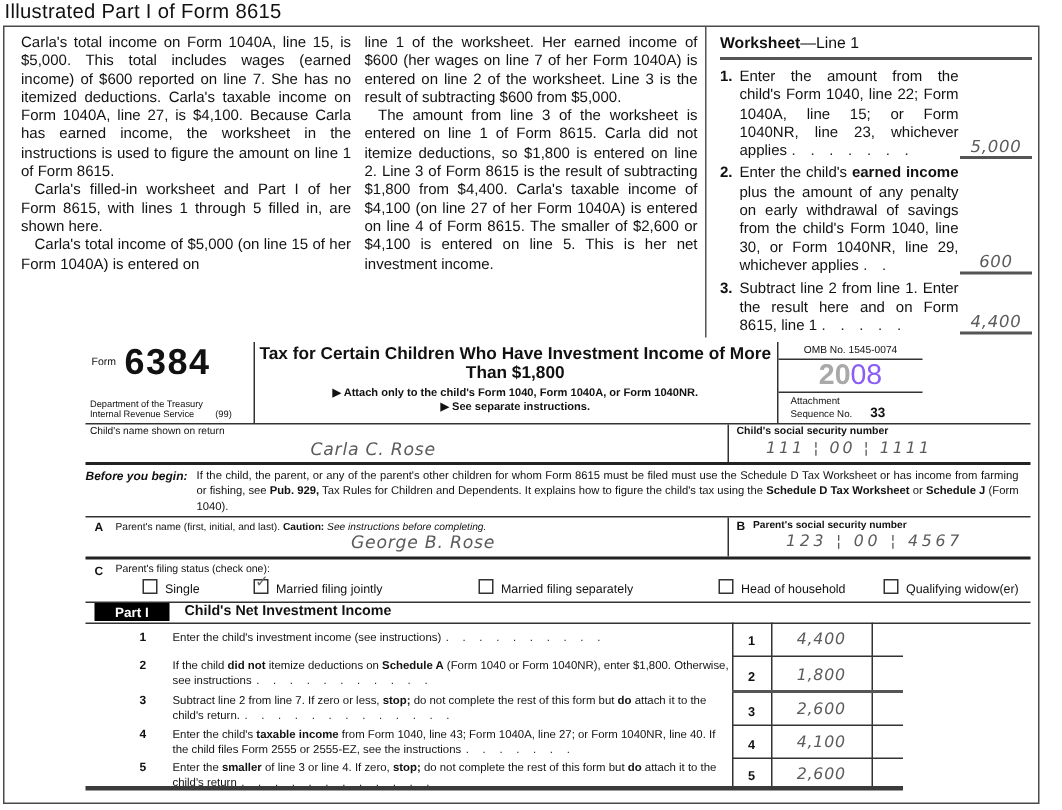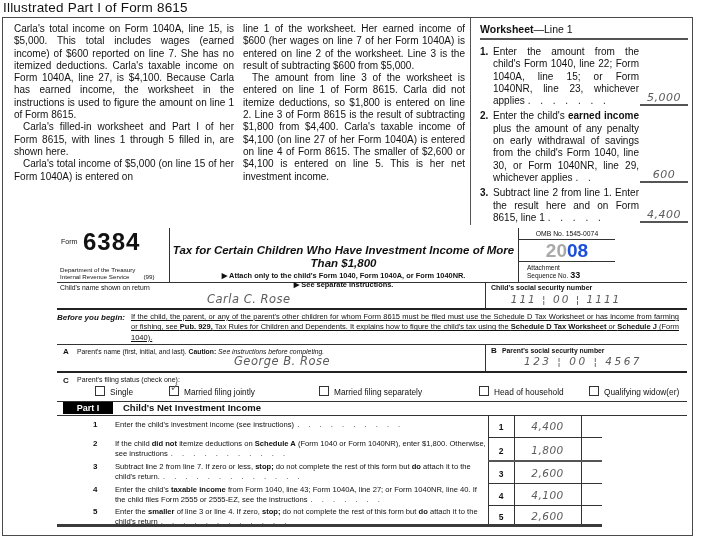--- a/index.html
+++ b/index.html
@@ -32,44 +32,44 @@
           border-bottom:2px solid #555;font-size:11px;letter-spacing:.5px;padding-bottom:0;}
 
   
   .fhead{position:absolute;left:54px;top:210px;width:630px;height:54px;border-bottom:1px solid #333;}
   .fh-left{position:absolute;left:0;top:0;width:112px;height:54px;border-right:1px solid #333;}
   .form-word{position:absolute;left:4px;top:10px;font-size:7px;}
   .form-number{position:absolute;left:26px;top:0;font-size:24px;font-weight:bold;letter-spacing:1px;}
   .dept{position:absolute;left:3px;bottom:2px;font-size:6.2px;line-height:7.2px;width:106px;}
   .dept .n99{margin-left:14px;}
   .fh-center{position:absolute;left:113px;top:0;width:347px;height:54px;text-align:center;}
-  .ftitle{margin-top:16px;font-size:11.5px;line-height:13px;font-weight:bold;font-style:italic;}
+  .ftitle{margin-top:2px;font-size:11.5px;line-height:13px;font-weight:bold;}
   .fattach{font-size:7.4px;font-weight:bold;margin-top:1px;}
   .fsee{font-size:7.4px;font-weight:bold;}
   .fh-right{position:absolute;left:461px;top:0;width:96px;height:54px;border-left:1px solid #333;}
   .omb{font-size:6.8px;text-align:center;padding:2px 0 2px 0;border-bottom:1px solid #333;}
   .year{font-size:19px;text-align:center;border-bottom:1px solid #333;line-height:21px;height:21px;}
   .y20{color:#a9a9a9;font-weight:bold;}
-  .y08{color:#1d4ed8;font-weight:bold;}
+  .y08{color:#8b5cf6;font-weight:normal;}
   .attach-seq{font-size:6.5px;line-height:7.5px;padding:2px 0 0 8px;}
-  .seqno{font-size:9px;font-weight:bold;margin-left:2px;}
+  .seqno{font-size:9px;font-weight:bold;margin-left:12px;}
 
   
   .frow-name{position:absolute;left:54px;top:265px;width:630px;height:25px;border-bottom:2px solid #222;}
   .tiny-label{font-size:6.8px;}
   .name-label{position:absolute;left:3px;top:1px;}
   .name-value{position:absolute;left:150px;top:9px;width:140px;font-size:11.5px;letter-spacing:.5px;}
   .ssn-cell{position:absolute;left:428px;top:0;bottom:0;right:0;border-left:1px solid #333;}
   .ssn-label{position:absolute;left:5px;top:1px;font-size:7px;font-weight:bold;}
   .ssn-value{position:absolute;left:0;top:10px;width:160px;text-align:center;font-size:10.5px;letter-spacing:2px;}
 
   
   .byb{position:absolute;left:54px;top:293px;width:630px;height:33px;border-bottom:1px solid #333;display:flex;}
   .byb-label{flex:0 0 74px;font-size:8px;font-weight:bold;font-style:italic;padding-top:2px;}
-  .byb-text{font-size:7.5px;line-height:10.3px;text-align:justify;width:548px;padding-top:1px;text-decoration:underline;}
+  .byb-text{font-size:7.5px;line-height:10.3px;text-align:justify;width:548px;padding-top:1px;}
 
   
   .rowAB{position:absolute;left:54px;top:327px;width:630px;height:26px;border-bottom:2px solid #222;}
   .rl{position:absolute;left:6px;top:2px;font-size:8px;font-weight:bold;}
   .rowA-label{position:absolute;left:20px;top:3px;font-size:6.8px;}
   .rowA-value{position:absolute;left:150px;top:9px;width:150px;text-align:center;font-size:11.5px;letter-spacing:.5px;}
   .bcell{position:absolute;left:428px;top:0;bottom:0;right:0;border-left:1px solid #333;}
   .bcell .rl{left:5px;top:1px;}
   .bcell-label{position:absolute;left:16px;top:2px;font-size:6.8px;font-weight:bold;}
   .bcell-value{position:absolute;left:12px;top:10px;width:170px;text-align:center;font-size:10.5px;letter-spacing:2.5px;}

